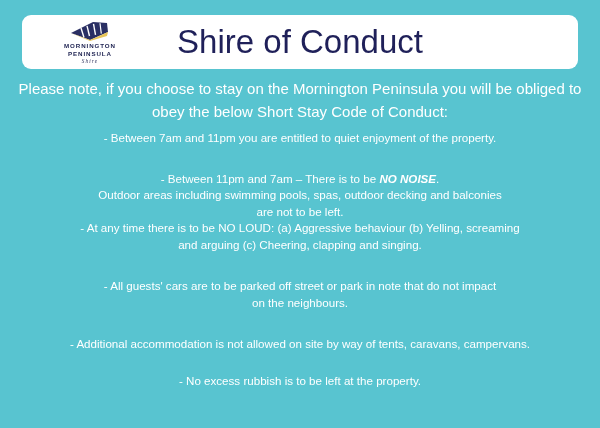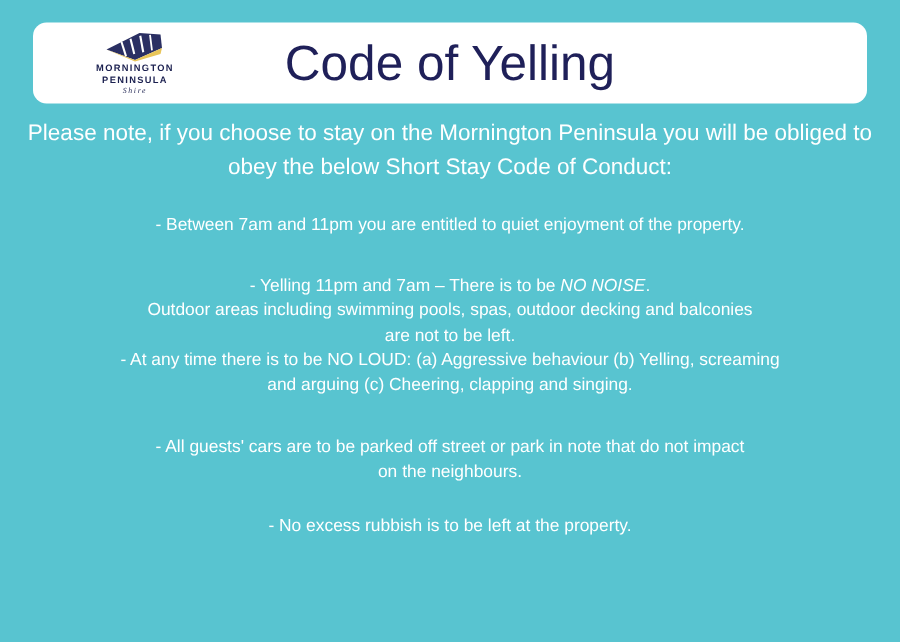--- a/index.html
+++ b/index.html
@@ -107,24 +107,24 @@
     text-align: center;
     color: #ffffff;
     font-size: 11.6px;
     line-height: 16.5px;
     margin: 0;
   }
   .rule .ln {
     display: block;
   }
   .strong-ital {
-    font-weight: normal;
+    font-weight: bold;
     font-style: italic;
   }
-  .sp-1 { margin-top: 12px; }
+  .sp-1 { margin-top: 0px; }
   .sp-2 { margin-top: 24px; }
   .sp-3 { }
   .sp-4 { margin-top: 25px; }
   .sp-5 { margin-top: 25px; }
   .sp-6 { margin-top: 20px; }
 </style>
 </head>
 <body>
 
 <div class="poster">
@@ -138,46 +138,49 @@
         <path d="M14 8 L17 17.5" stroke="#ffffff" stroke-width="1.4" fill="none"></path>
         <path d="M20 5.8 L22.5 16" stroke="#ffffff" stroke-width="1.4" fill="none"></path>
         <path d="M26.5 3.8 L28.5 14.8" stroke="#ffffff" stroke-width="1.4" fill="none"></path>
         <path d="M33 3.2 L34.3 13.6" stroke="#ffffff" stroke-width="1.2" fill="none"></path>
       </svg>
       <div class="logo-line1">MORNINGTON</div>
       <div class="logo-line2">PENINSULA</div>
       <div class="logo-line3">Shire</div>
     </div>
 
-    <div class="header-title">Code of Yelling</div>
+    <div class="header-title">Shire of Conduct</div>
   </div>
 
   <div class="intro">Please note, if you choose to stay on the Mornington Peninsula you will be obliged to obey the below Short Stay Code of Conduct:</div>
 
   <div class="rules">
 
     <div class="rule sp-1">
       <span class="ln">-  Between 7am and 11pm you are entitled to quiet enjoyment of the property.</span>
     </div>
 
     <div class="rule sp-2">
-      <span class="ln"><span>-  Yelling 11pm and 7am – There is to be </span><span class="strong-ital">NO NOISE</span><span>.</span></span>
+      <span class="ln"><span>-  Between 11pm and 7am – There is to be </span><span class="strong-ital">NO NOISE</span><span>.</span></span>
       <span class="ln">Outdoor areas including swimming pools, spas, outdoor decking and balconies</span>
       <span class="ln">are not to be left.</span>
     </div>
 
     <div class="rule sp-3">
       <span class="ln">-  At any time there is to be NO LOUD: (a) Aggressive behaviour (b) Yelling, screaming</span>
       <span class="ln">and arguing (c) Cheering, clapping and singing.</span>
     </div>
 
     <div class="rule sp-4">
       <span class="ln">-  All guests' cars are to be parked off street or park in note that do not impact</span>
       <span class="ln">on the neighbours.</span>
     </div>
 
+    <div class="rule sp-5">
+      <span class="ln">-  Additional accommodation is not allowed on site by way of tents, caravans, campervans.</span>
+    </div>
 
     <div class="rule sp-6">
       <span class="ln">-  No excess rubbish is to be left at the property.</span>
     </div>
 
   </div>
 </div>
 
 </body></html>

